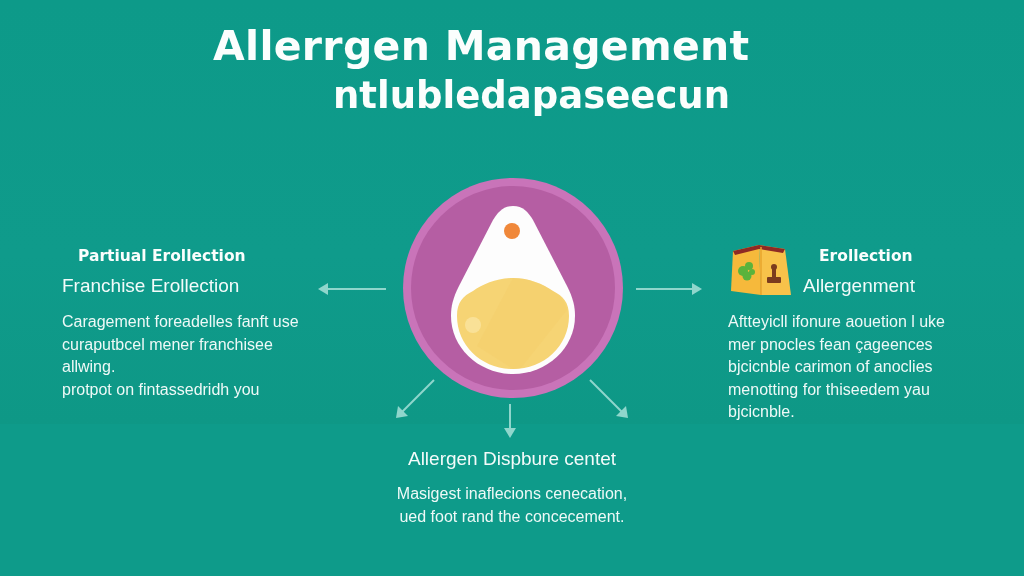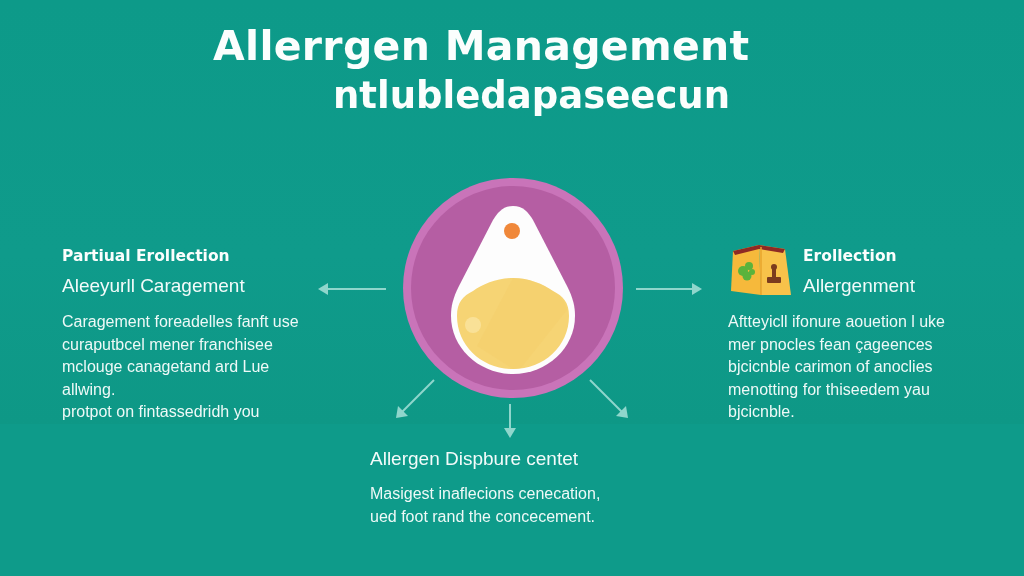--- a/index.html
+++ b/index.html
@@ -40,39 +40,39 @@
 
     
     .arrow { position: absolute; }
 
     
     .block { position: absolute; }
     .block-left { left: 62px; top: 247px; width: 260px; }
     .block-right { left: 728px; top: 247px; width: 290px; }
     .eyebrow {
       font-family: "DejaVu Sans", sans-serif; font-weight: bold;
-      font-size: 15.5px; color: #fbfefd; white-space: nowrap; height: 22px;
+      font-size: 15.5px; color: #fbfefd; white-space: nowrap; height: 22px; margin-left: 16px;
     }
     .subhead {
       font-family: "Liberation Sans", sans-serif; font-size: 19px;
       color: #f3fbfa; margin-top: 6px; white-space: nowrap; height: 24px;
     }
     .body-text {
       font-family: "Liberation Sans", sans-serif; font-size: 16px;
       line-height: 22.5px; color: #eef9f7; margin-top: 12px;
     }
     .body-text span { display: block; white-space: nowrap; }
     .block-right .eyebrow, .block-right .subhead { padding-left: 75px; }
     .block-right .eyebrow { padding-top: 0; }
 
     .folder-icon { position: absolute; left: 725px; top: 239px; }
 
     
     .block-bottom {
-      position: absolute; left: 370px; top: 448px; width: 300px; text-align: left;
+      position: absolute; left: 362px; top: 448px; width: 300px; text-align: center;
     }
     .block-bottom .subhead { font-size: 19px; margin-top: 0; }
     .block-bottom .body-text { margin-top: 10px; line-height: 23px; }
   </style>
 </head>
 <body>
 
 <div class="stage">
 
   <div class="title-main">Allerrgen Management</div>
@@ -108,25 +108,24 @@
     <line x1="10" y1="2" x2="10" y2="28" stroke="#8fd6cc" stroke-width="2"></line>
     <polygon points="10,36 4,26 16,26" fill="#8fd6cc"></polygon>
   </svg>
   <svg class="arrow" style="left:584px;top:376px" width="50" height="46" viewBox="0 0 50 46">
     <line x1="6" y1="4" x2="38" y2="36" stroke="#8fd6cc" stroke-width="2"></line>
     <polygon points="44,42 32,40 42,30" fill="#8fd6cc"></polygon>
   </svg>
 
   <div class="block block-left">
     <div class="eyebrow">Partiual Erollection</div>
-    <div class="subhead">Aleeyurll Caragement</div>
+    <div class="subhead">Franchise Erollection</div>
     <div class="body-text">
       <span>Caragement foreadelles fanft use</span>
       <span>curaputbcel mener franchisee</span>
-      <span>mclouge canagetand ard Lue</span>
       <span>allwing.</span>
       <span>protpot on fintassedridh you</span>
     </div>
   </div>
 
   <svg class="folder-icon" width="70" height="62" viewBox="0 0 70 62">
     <path d="M8 12 L34 6 L36 56 L6 52 Z" fill="#f6b93b"></path>
     <path d="M34 6 L60 10 L66 56 L36 56 Z" fill="#f8c24a"></path>
     <path d="M8 12 L34 6 L60 10 L58 14 L34 10 L10 16 Z" fill="#8e2a24"></path>
     <path d="M36 8 L36 56" stroke="#e9a52c" stroke-width="1.5"></path>

